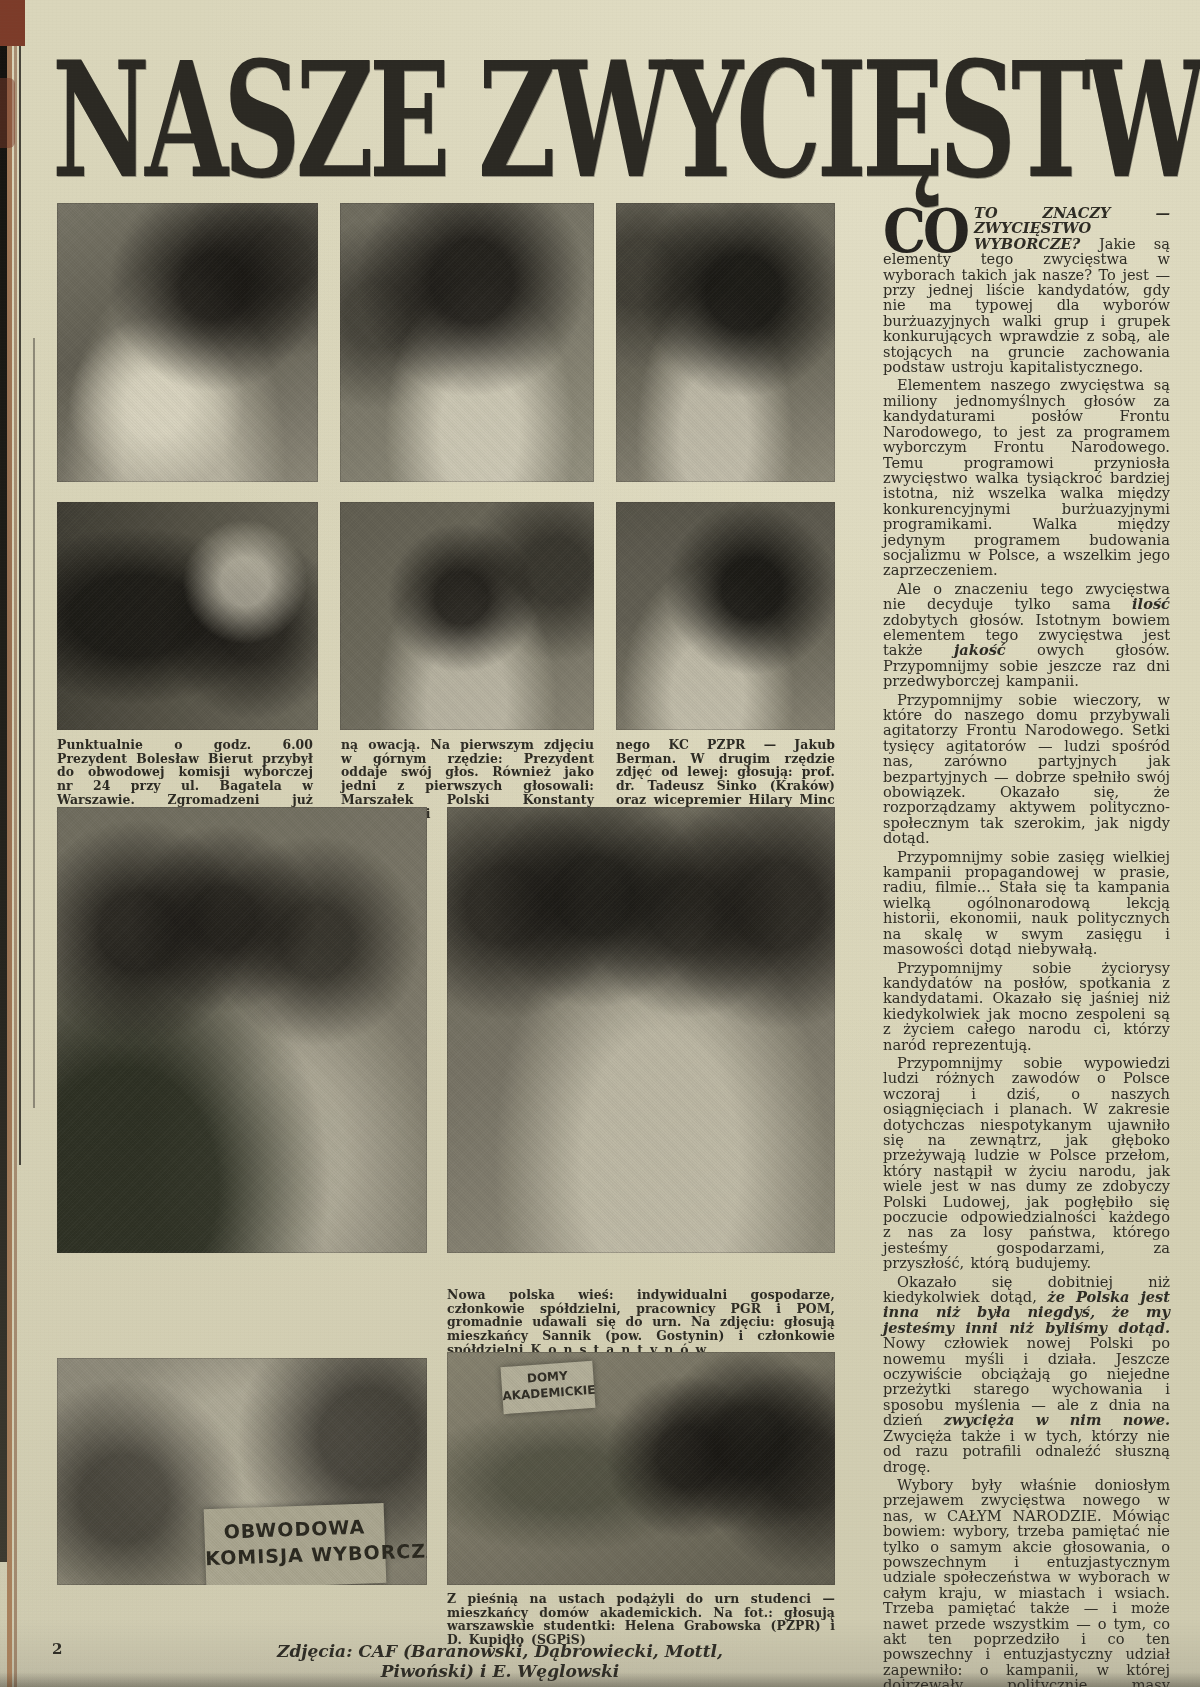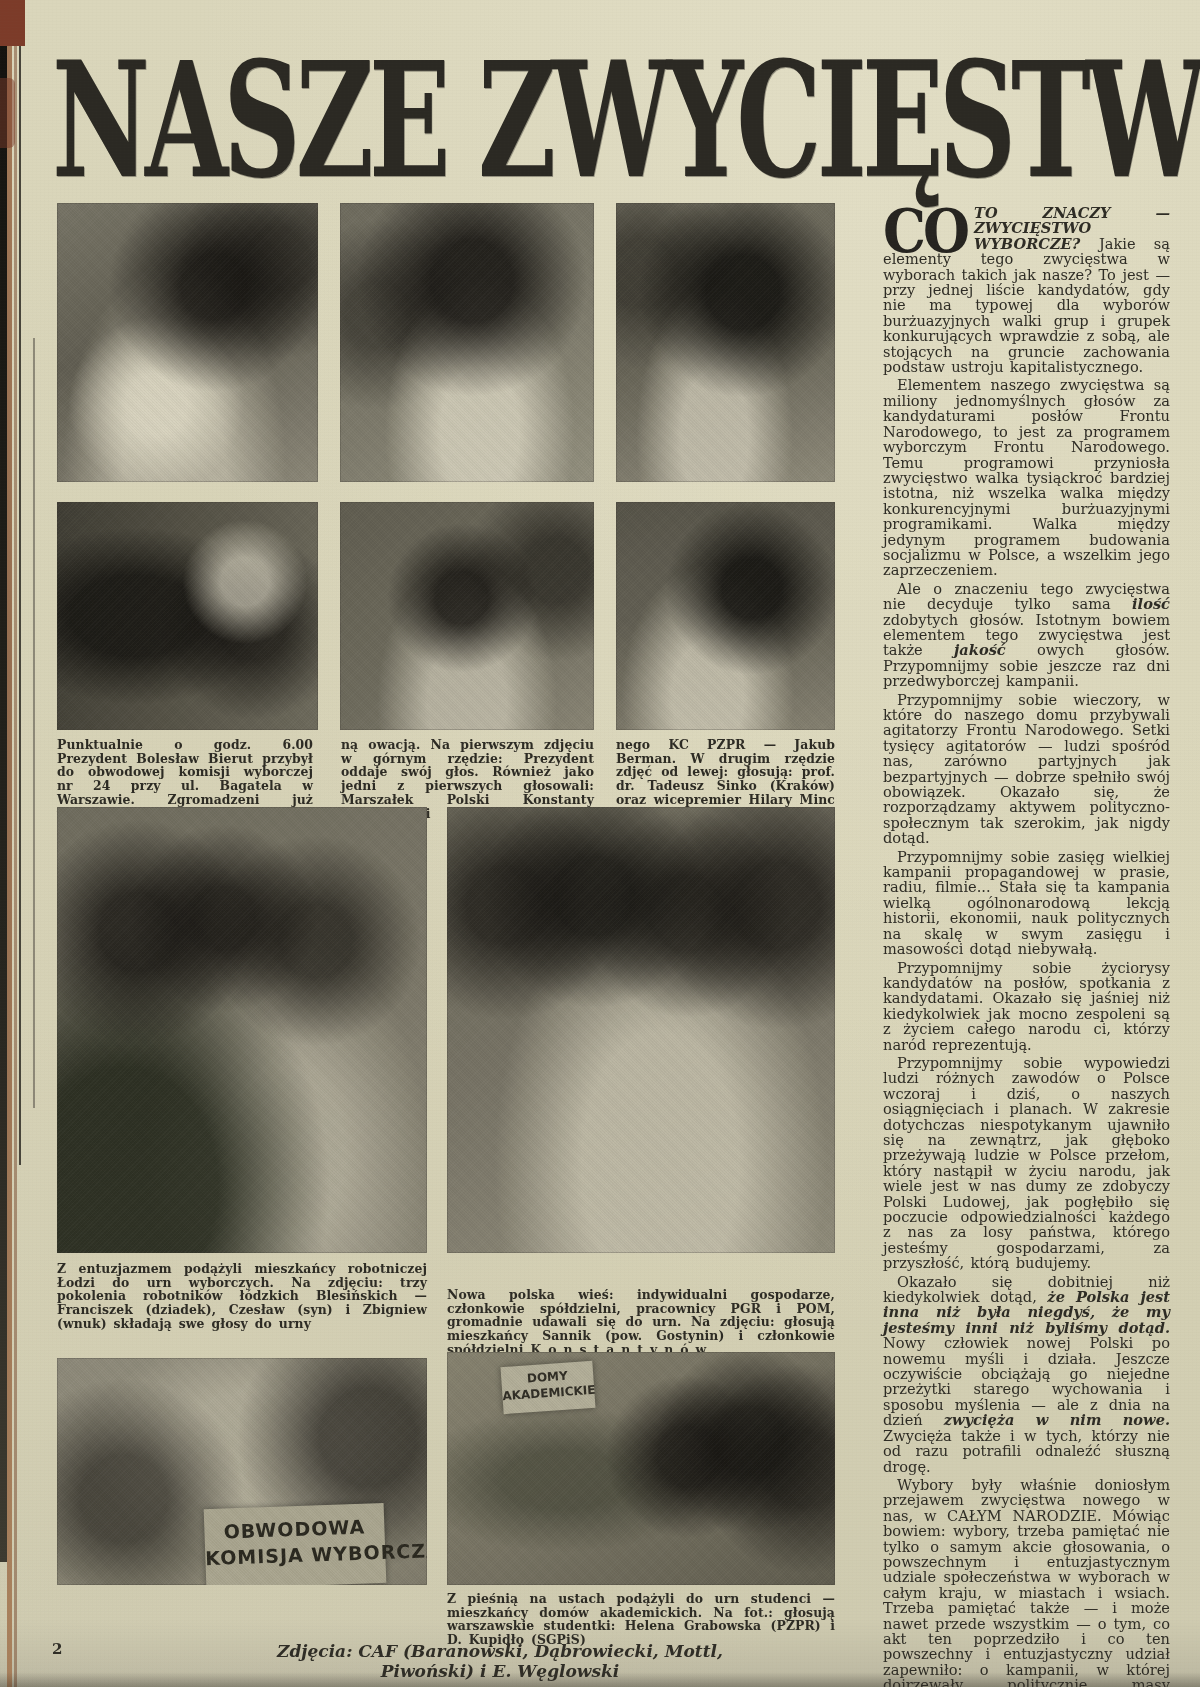--- a/index.html
+++ b/index.html
@@ -119,21 +119,20 @@
        radial-gradient(ellipse at 62% 78%, rgba(200,195,175,.6) 0 18%, rgba(200,195,175,0) 44%),
        linear-gradient(155deg,#6f6c5e,#7c7869 55%,#8b8777 100%);"></div>
   <div class="photo" style="left:447px;top:807px;width:388px;height:446px;background:
        radial-gradient(circle at 15% 22%, rgba(20,18,15,.7) 0 8%, rgba(20,18,15,0) 24%),
        radial-gradient(circle at 38% 20%, rgba(16,15,12,.75) 0 9%, rgba(16,15,12,0) 26%),
        radial-gradient(circle at 62% 24%, rgba(24,22,18,.7) 0 9%, rgba(24,22,18,0) 25%),
        radial-gradient(circle at 85% 22%, rgba(18,16,13,.7) 0 9%, rgba(18,16,13,0) 26%),
        radial-gradient(ellipse at 55% 80%, rgba(208,203,182,.75) 0 26%, rgba(208,203,182,0) 55%),
        linear-gradient(160deg,#6a6759,#787466 50%,#908c7b 100%);"></div>
 
-  <div class="abs cap" style="left:57px;top:1262px;width:370px;">Z entuzjazmem podążyli mieszkańcy robotniczej Łodzi do urn wyborczych. Na zdjęciu: trzy pokolenia robotników łódzkich Blesińskich — Franciszek (dziadek), Czesław (syn) i Zbigniew (wnuk) składają swe głosy do urny</div>
   <div class="abs cap" style="left:447px;top:1262px;width:388px;margin-top:26px;">Nowa polska wieś: indywidualni gospodarze, członkowie spółdzielni, pracownicy PGR i POM, gromadnie udawali się do urn. Na zdjęciu: głosują mieszkańcy Sannik (pow. Gostynin) i członkowie spółdzielni K o n s t a n t y n ó w</div>
 
   <div class="photo" style="left:57px;top:1358px;width:370px;height:227px;background:
        radial-gradient(circle at 18% 62%, rgba(25,23,19,.6) 0 13%, rgba(25,23,19,0) 36%),
        radial-gradient(circle at 84% 35%, rgba(22,20,17,.65) 0 14%, rgba(22,20,17,0) 38%),
        radial-gradient(ellipse at 55% 40%, rgba(195,190,170,.55) 0 30%, rgba(195,190,170,0) 60%),
        linear-gradient(150deg,#8d897a,#96927f 55%,#7f7b6b 100%);">
     <div class="sign" style="left:148px;top:148px;width:180px;height:70px;transform:rotate(-2deg);background:#aaa690;
                 font-size:19px;line-height:26px;padding-top:10px;letter-spacing:1px;color:#2a281f;">
       <div>OBWODOWA</div>

